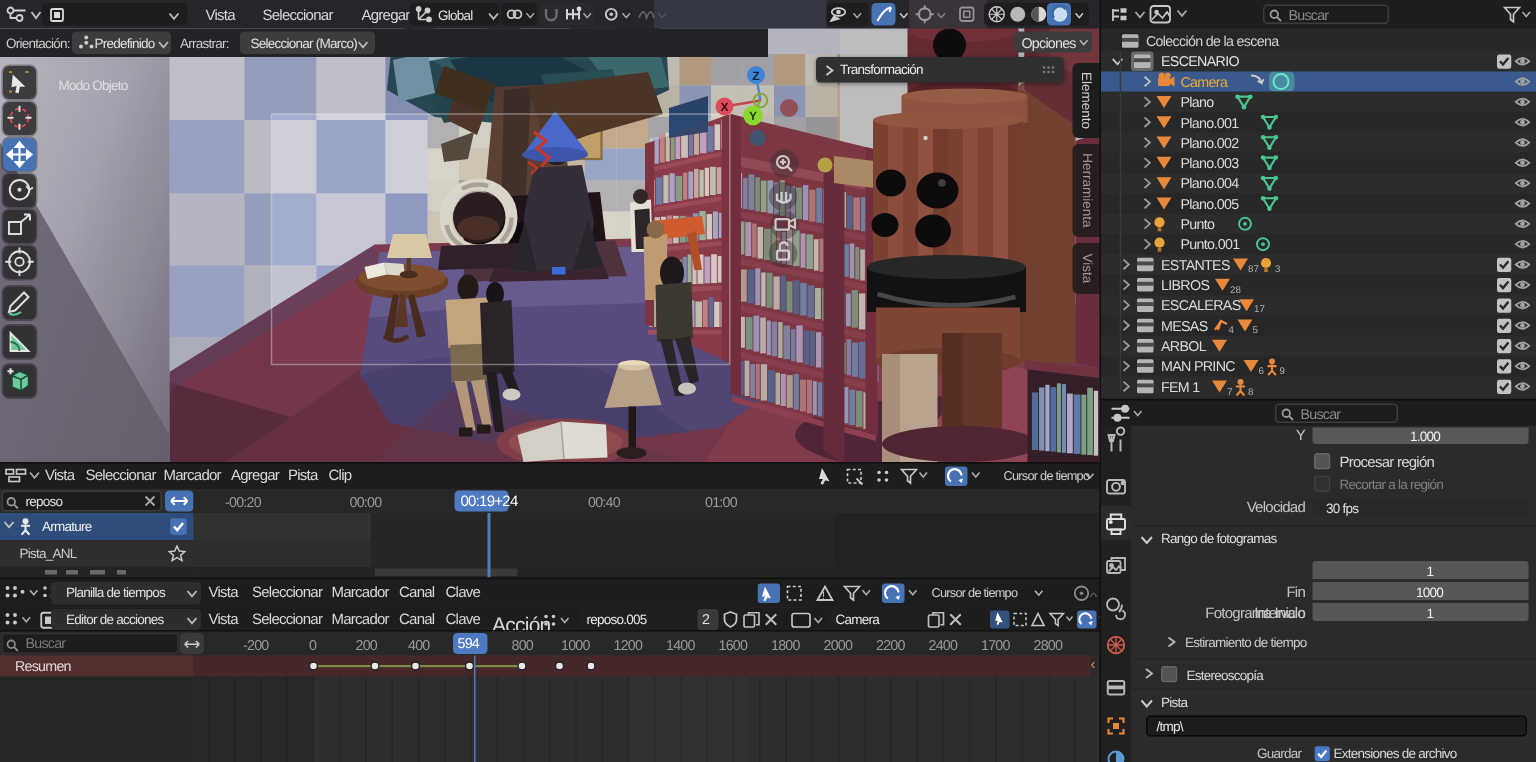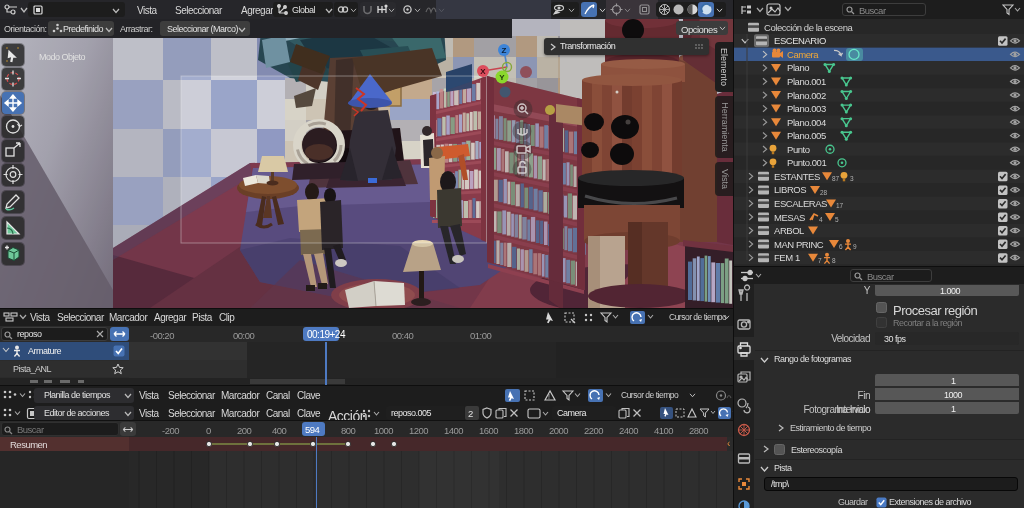--- a/index.html
+++ b/index.html
@@ -1081,21 +1081,21 @@
       <circle cx="10" cy="8" r="5" fill="none" stroke="#5a9ad8" stroke-width="1.3"></circle>
       <path d="M10 3 a5 5 0 0 1 0 10" fill="#5a9ad8"></path>
     </g>
   </svg>
 <div class="abs " style="left:875px;top:285px;width:144px;height:11px;background:#585858;border-radius:0 0 2px 2px;"></div>
 <div class="abs txt " style="left:940px;top:287px;font-size:9px;color:#f0f0f0;">1.000</div>
 <div class="abs txt" style="right:154px;top:286px;font-size:10px;color:#c4c4c4;">Y</div>
 <svg class="abs" style="left:876px;top:302px" width="11" height="11" viewBox="0 0 11 11">
     <rect x="0.5" y="0.5" width="10" height="10" rx="2" fill="#545454" stroke="#666" stroke-width="1"></rect>
   </svg>
-<div class="abs txt " style="left:893px;top:304px;font-size:13px;color:#d8d8d8;">Procesar región</div>
+<div class="abs txt " style="left:893px;top:304px;font-size:10px;color:#d8d8d8;">Procesar región</div>
 <svg class="abs" style="left:876px;top:317px" width="11" height="11" viewBox="0 0 11 11" opacity="0.5">
     <rect x="0.5" y="0.5" width="10" height="10" rx="2" fill="#3a3a3a" stroke="#555" stroke-width="1"></rect>
   </svg>
 <div class="abs txt " style="left:893px;top:319px;font-size:9px;color:#7f7f7f;">Recortar a la región</div>
 <div class="abs txt" style="right:154px;top:334px;font-size:10px;color:#c4c4c4;">Velocidad</div>
 <div class="abs " style="left:875px;top:332px;width:144px;height:13px;background:#282828;border-radius:2px;"></div>
 <div class="abs txt " style="left:884px;top:335px;font-size:9px;color:#e0e0e0;">30 fps</div>
 <div class="abs " style="left:755px;top:350px;width:269px;height:1px;background:#232323;"></div>
 <svg class="abs" style="left:760px;top:356px" width="9" height="8" viewBox="0 0 9 8">
     <path d="M1 2 l3.5 4 L8 2" stroke="#ccc" stroke-width="1.3" fill="none"></path>
@@ -1366,21 +1366,21 @@
 <div class="abs txt " style="left:272px;top:426px;font-size:9.5px;color:#9a9a9a;">400</div>
 <div class="abs txt " style="left:341px;top:426px;font-size:9.5px;color:#9a9a9a;">800</div>
 <div class="abs txt " style="left:374px;top:426px;font-size:9.5px;color:#9a9a9a;">1000</div>
 <div class="abs txt " style="left:409px;top:426px;font-size:9.5px;color:#9a9a9a;">1200</div>
 <div class="abs txt " style="left:444px;top:426px;font-size:9.5px;color:#9a9a9a;">1400</div>
 <div class="abs txt " style="left:479px;top:426px;font-size:9.5px;color:#9a9a9a;">1600</div>
 <div class="abs txt " style="left:514px;top:426px;font-size:9.5px;color:#9a9a9a;">1800</div>
 <div class="abs txt " style="left:549px;top:426px;font-size:9.5px;color:#9a9a9a;">2000</div>
 <div class="abs txt " style="left:584px;top:426px;font-size:9.5px;color:#9a9a9a;">2200</div>
 <div class="abs txt " style="left:619px;top:426px;font-size:9.5px;color:#9a9a9a;">2400</div>
-<div class="abs txt " style="left:654px;top:426px;font-size:9.5px;color:#9a9a9a;">4100</div>
+<div class="abs txt " style="left:654px;top:426px;font-size:9.5px;color:#9a9a9a;">1700</div>
 <div class="abs txt " style="left:689px;top:426px;font-size:9.5px;color:#9a9a9a;">2800</div>
 <div class="abs " style="left:302px;top:422px;width:23px;height:14px;background:#4e7ac2;border-radius:3px;"></div>
 <div class="abs txt " style="left:305px;top:425px;font-size:9.5px;color:#ffffff;">594</div>
 <div class="abs " style="left:0px;top:437px;width:129px;height:14px;background:#53302f;"></div>
 <div class="abs " style="left:129px;top:437px;width:598px;height:14px;background:#46282a;"></div>
 <div class="abs " style="left:727px;top:437px;width:6px;height:14px;background:#2b2b2b;"></div>
 <div class="abs txt " style="left:10px;top:440px;font-size:9.5px;color:#e0d8d8;">Resumen</div>
 <svg class="abs" style="left:129px;top:437px" width="604" height="14" viewBox="0 0 604 14">
     <line x1="80" y1="7" x2="219" y2="7" stroke="#7d8a45" stroke-width="1.5"></line>
     <circle cx="80" cy="7" r="2.6" fill="#e8e8e8" stroke="#1a1a1a" stroke-width="0.8"></circle>

